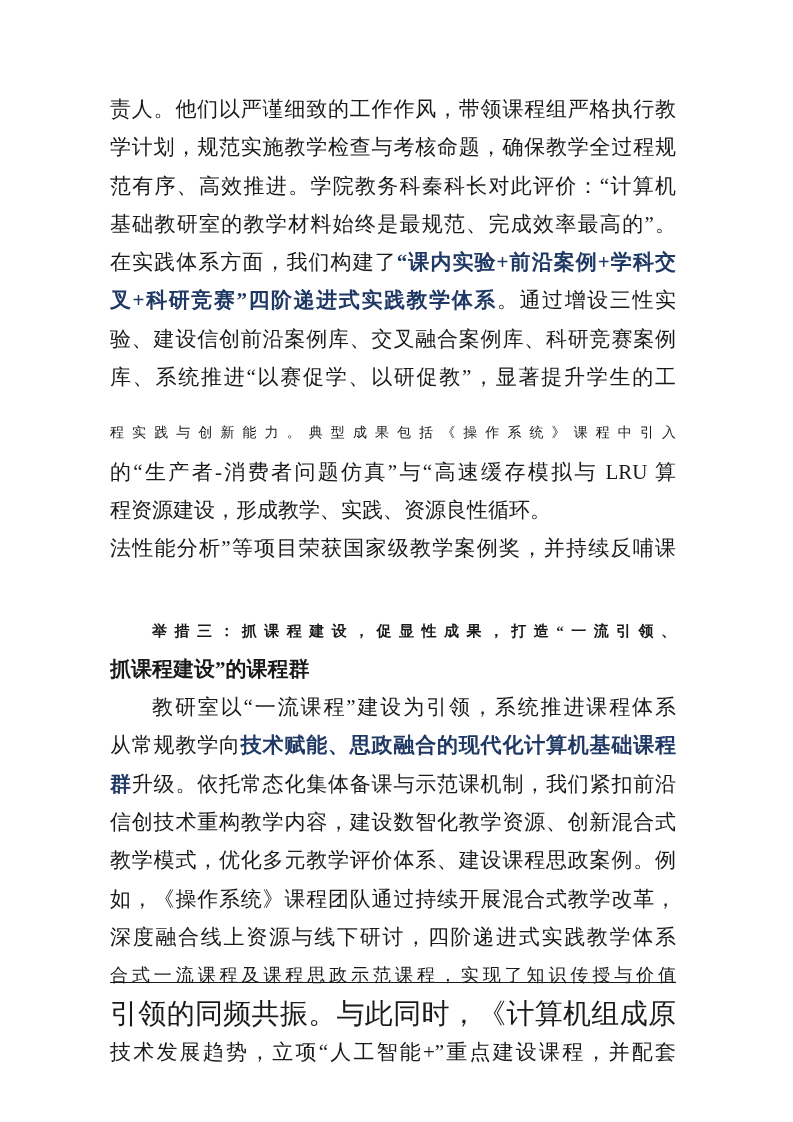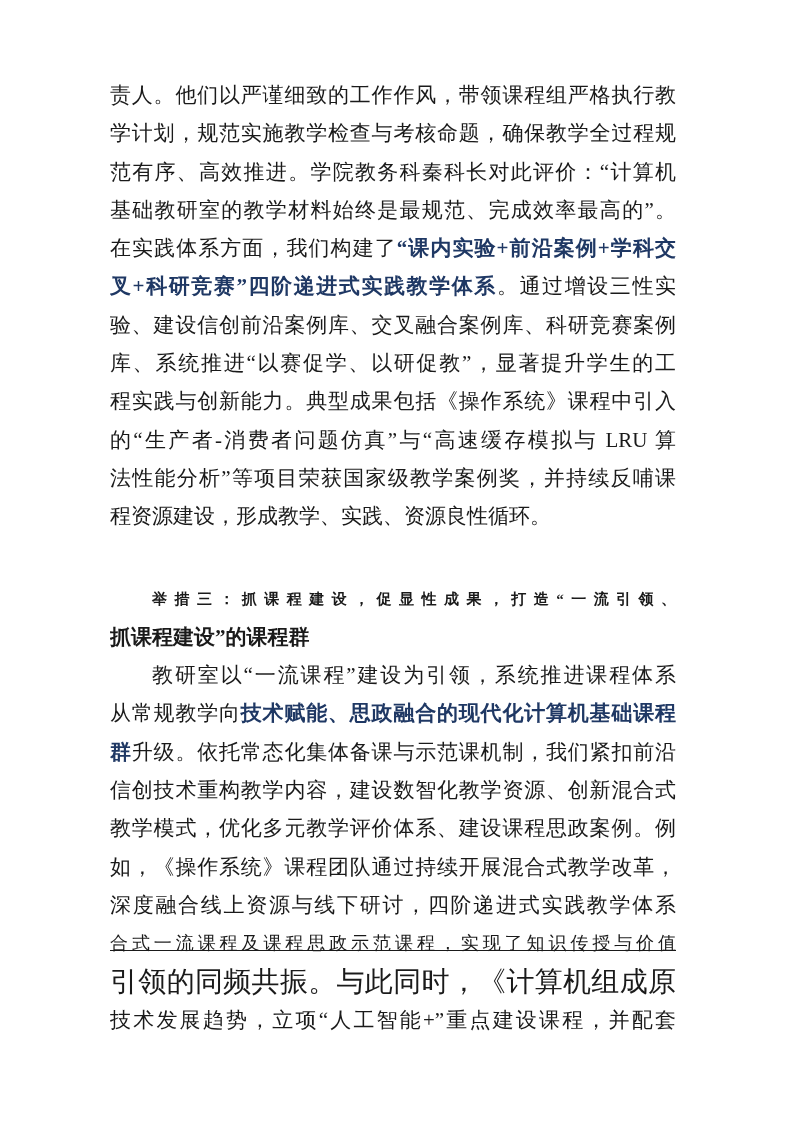--- a/index.html
+++ b/index.html
@@ -53,33 +53,33 @@
   }
   .run-blue-bold {
     font-weight: bold;
     color: var(--accent-blue);
   }
 </style>
 </head>
 <body>
 
 <div class="page">
-  <div class="text-block" style="left: 110px; top: 76px; width: 566px;">
+  <div class="text-block" style="left: 110px; top: 90px; width: 566px;">
       <div class="line" style="height: 38.3px; line-height: 38.3px; font-size: 21px;"><span class="run-normal">责人。他们以严谨细致的工作作风，带领课程组严格执行教</span></div>
       <div class="line" style="height: 38.3px; line-height: 38.3px; font-size: 21px;"><span class="run-normal">学计划，规范实施教学检查与考核命题，确保教学全过程规</span></div>
       <div class="line" style="height: 38.3px; line-height: 38.3px; font-size: 21px;"><span class="run-normal">范有序、高效推进。学院教务科秦科长对此评价：“计算机</span></div>
       <div class="line" style="height: 38.3px; line-height: 38.3px; font-size: 21px;"><span class="run-normal">基础教研室的教学材料始终是最规范、完成效率最高的”。</span></div>
       <div class="line" style="height: 38.3px; line-height: 38.3px; font-size: 21px;"><span class="run-normal">在实践体系方面，我们构建了</span><span class="run-blue-bold">“课内实验+前沿案例+学科交</span></div>
       <div class="line" style="height: 38.3px; line-height: 38.3px; font-size: 21px;"><span class="run-blue-bold">叉+科研竞赛”四阶递进式实践教学体系</span><span class="run-normal">。通过增设三性实</span></div>
       <div class="line" style="height: 38.3px; line-height: 38.3px; font-size: 21px;"><span class="run-normal">验、建设信创前沿案例库、交叉融合案例库、科研竞赛案例</span></div>
       <div class="line" style="height: 38.3px; line-height: 38.3px; font-size: 21px;"><span class="run-normal">库、系统推进“以赛促学、以研促教”，显著提升学生的工</span></div>
-      <div class="line" style="height: 38.3px; line-height: 38.3px; font-size: 21px;"><span class="run-normal">程实践与创新能力。典型成果包括《操作系统》课程中引入</span></div>
+      <div class="line" style="height: 38.3px; line-height: 38.3px; font-size: 14px; margin-top: 18px;"><span class="run-normal">程实践与创新能力。典型成果包括《操作系统》课程中引入</span></div>
       <div class="line" style="height: 38.3px; line-height: 38.3px; font-size: 21px;"><span class="run-normal">的“生产者-消费者问题仿真”与“高速缓存模拟与 LRU 算</span></div>
+      <div class="line no-just" style="height: 38.3px; line-height: 38.3px; font-size: 21px;"><span class="run-normal">程资源建设，形成教学、实践、资源良性循环。</span></div>
       <div class="line" style="height: 38.3px; line-height: 38.3px; font-size: 21px;"><span class="run-normal">法性能分析”等项目荣获国家级教学案例奖，并持续反哺课</span></div>
-      <div class="line no-just" style="height: 38.3px; line-height: 38.3px; font-size: 21px;"><span class="run-normal">程资源建设，形成教学、实践、资源良性循环。</span></div>
       <div class="line indent" style="height: 38.3px; line-height: 38.3px; font-size: 15px; margin-top: 44px;"><span class="run-bold">举措三：抓课程建设，促显性成果，打造“一流引领、</span></div>
       <div class="line no-just" style="height: 38.3px; line-height: 38.3px; font-size: 21px;"><span class="run-bold">抓课程建设”的课程群</span></div>
       <div class="line indent" style="height: 38.3px; line-height: 38.3px; font-size: 21px;"><span class="run-normal">教研室以“一流课程”建设为引领，系统推进课程体系</span></div>
       <div class="line" style="height: 38.3px; line-height: 38.3px; font-size: 21px;"><span class="run-normal">从常规教学向</span><span class="run-blue-bold">技术赋能、思政融合的现代化计算机基础课程</span></div>
       <div class="line" style="height: 38.3px; line-height: 38.3px; font-size: 21px;"><span class="run-blue-bold">群</span><span class="run-normal">升级。依托常态化集体备课与示范课机制，我们紧扣前沿</span></div>
       <div class="line" style="height: 38.3px; line-height: 38.3px; font-size: 21px;"><span class="run-normal">信创技术重构教学内容，建设数智化教学资源、创新混合式</span></div>
       <div class="line" style="height: 38.3px; line-height: 38.3px; font-size: 21px;"><span class="run-normal">教学模式，优化多元教学评价体系、建设课程思政案例。例</span></div>
       <div class="line" style="height: 38.3px; line-height: 38.3px; font-size: 21px;"><span class="run-normal">如，《操作系统》课程团队通过持续开展混合式教学改革，</span></div>
       <div class="line" style="height: 38.3px; line-height: 38.3px; font-size: 21px;"><span class="run-normal">深度融合线上资源与线下研讨，四阶递进式实践教学体系</span></div>
       <div class="line" style="height: 38.3px; line-height: 38.3px; font-size: 18px; text-decoration: underline;"><span class="run-normal">合式一流课程及课程思政示范课程，实现了知识传授与价值</span></div>

